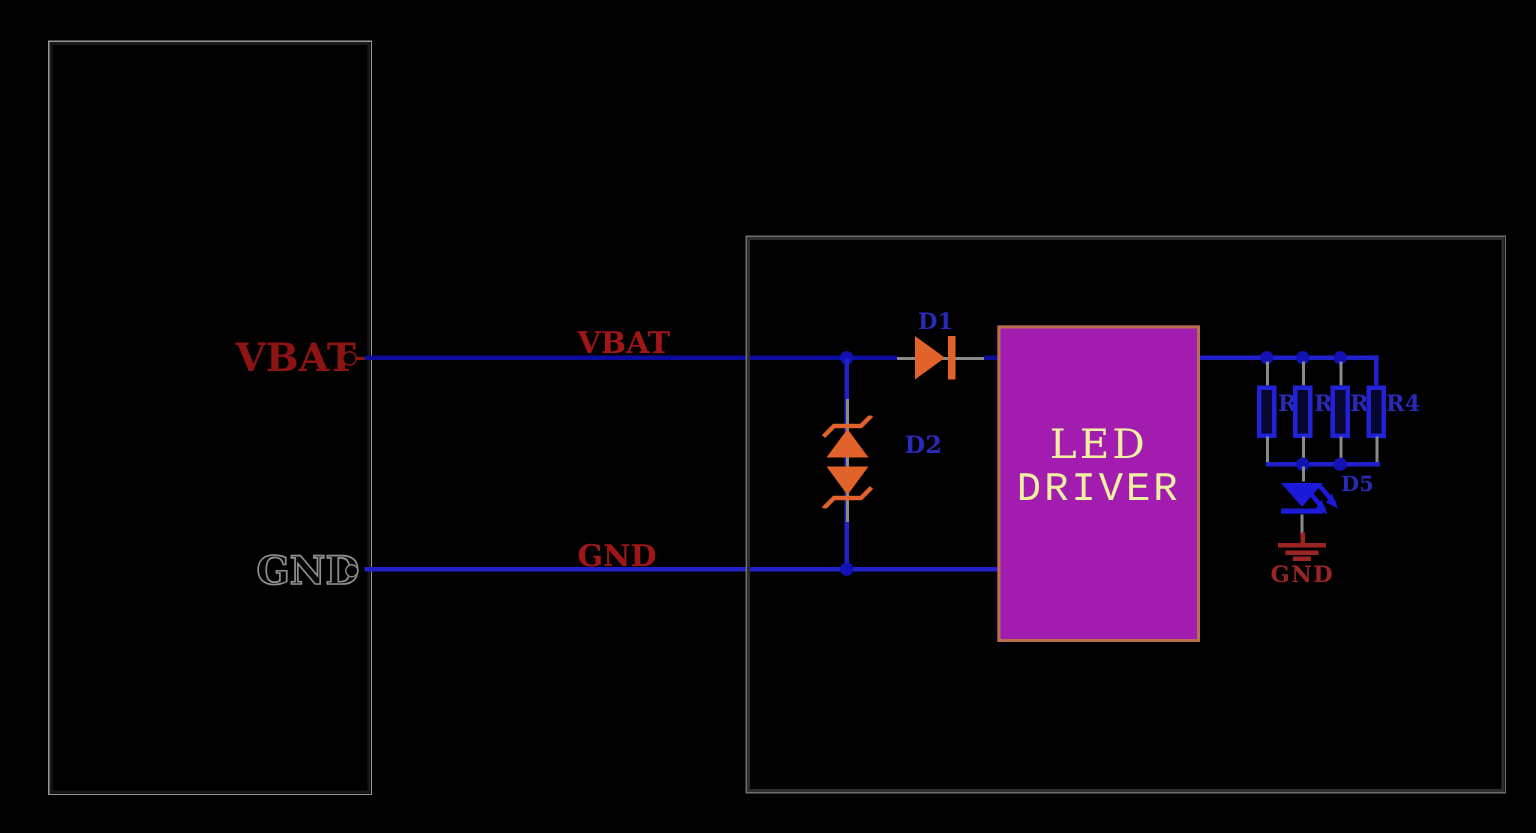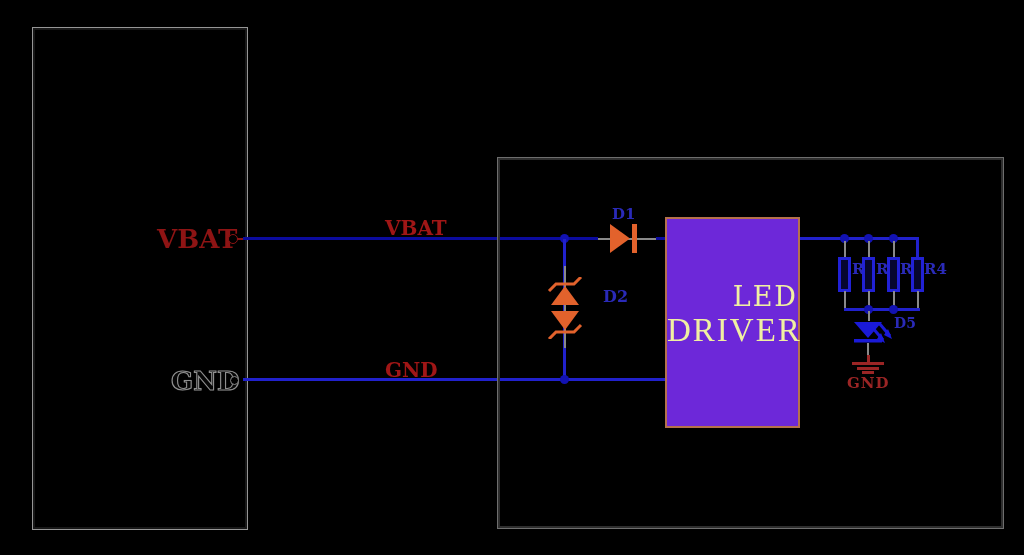--- a/index.html
+++ b/index.html
@@ -56,23 +56,23 @@
     <path d="M6 62 L13 55 L31 55 L38 48" stroke="#e2622c" stroke-width="3" fill="none"></path>
   </svg>
   <div class="blulbl" style="left:579px;top:287px;font-size:16px;margin-left:24px;">D2</div>
 
   <svg class="abs" style="left:606px;top:222px;" width="36" height="34" viewBox="0 0 36 34">
     <polygon points="4,2 4,31 24,16.5" fill="#e2622c"></polygon>
     <rect x="26" y="2" width="5" height="29" fill="#e2622c"></rect>
   </svg>
   <div class="blulbl" style="left:612px;top:205px;font-size:15px;text-align:right;">D1</div>
 
-  <div class="abs" style="left:665px;top:217px;width:135px;height:211px;background:#6d28d9;border:2px solid #b5714c;box-sizing:border-box;text-align:right;">
+  <div class="abs" style="left:665px;top:217px;width:135px;height:211px;background:#a21caf;border:2px solid #b5714c;box-sizing:border-box;text-align:center;">
     <div style="margin-top:62px;font-family:'DejaVu Serif',serif;font-size:27px;color:#f0f0a2;letter-spacing:2px;">LED</div>
-    <div style="font-family:Liberation Serif, serif;font-size:33px;color:#f0f0a2;letter-spacing:2px;">DRIVER</div>
+    <div style="font-family:Liberation Mono, monospace;font-size:27px;color:#f0f0a2;letter-spacing:2px;">DRIVER</div>
   </div>
 
   <div class="wire" style="left:800px;top:237px;width:119px;height:3px;background:#2121cc;"></div>
   <div class="wire" style="left:916px;top:237px;width:3px;height:21px;background:#2121cc;"></div>
   <div class="dot" style="left:840px;top:234px;"></div>
   <div class="dot" style="left:864px;top:234px;"></div>
   <div class="dot" style="left:889px;top:234px;"></div>
 
   <div class="pin" style="left:844px;top:241px;width:2px;height:17px;"></div>
   <div class="rbody" style="left:838px;top:257px;"></div>

